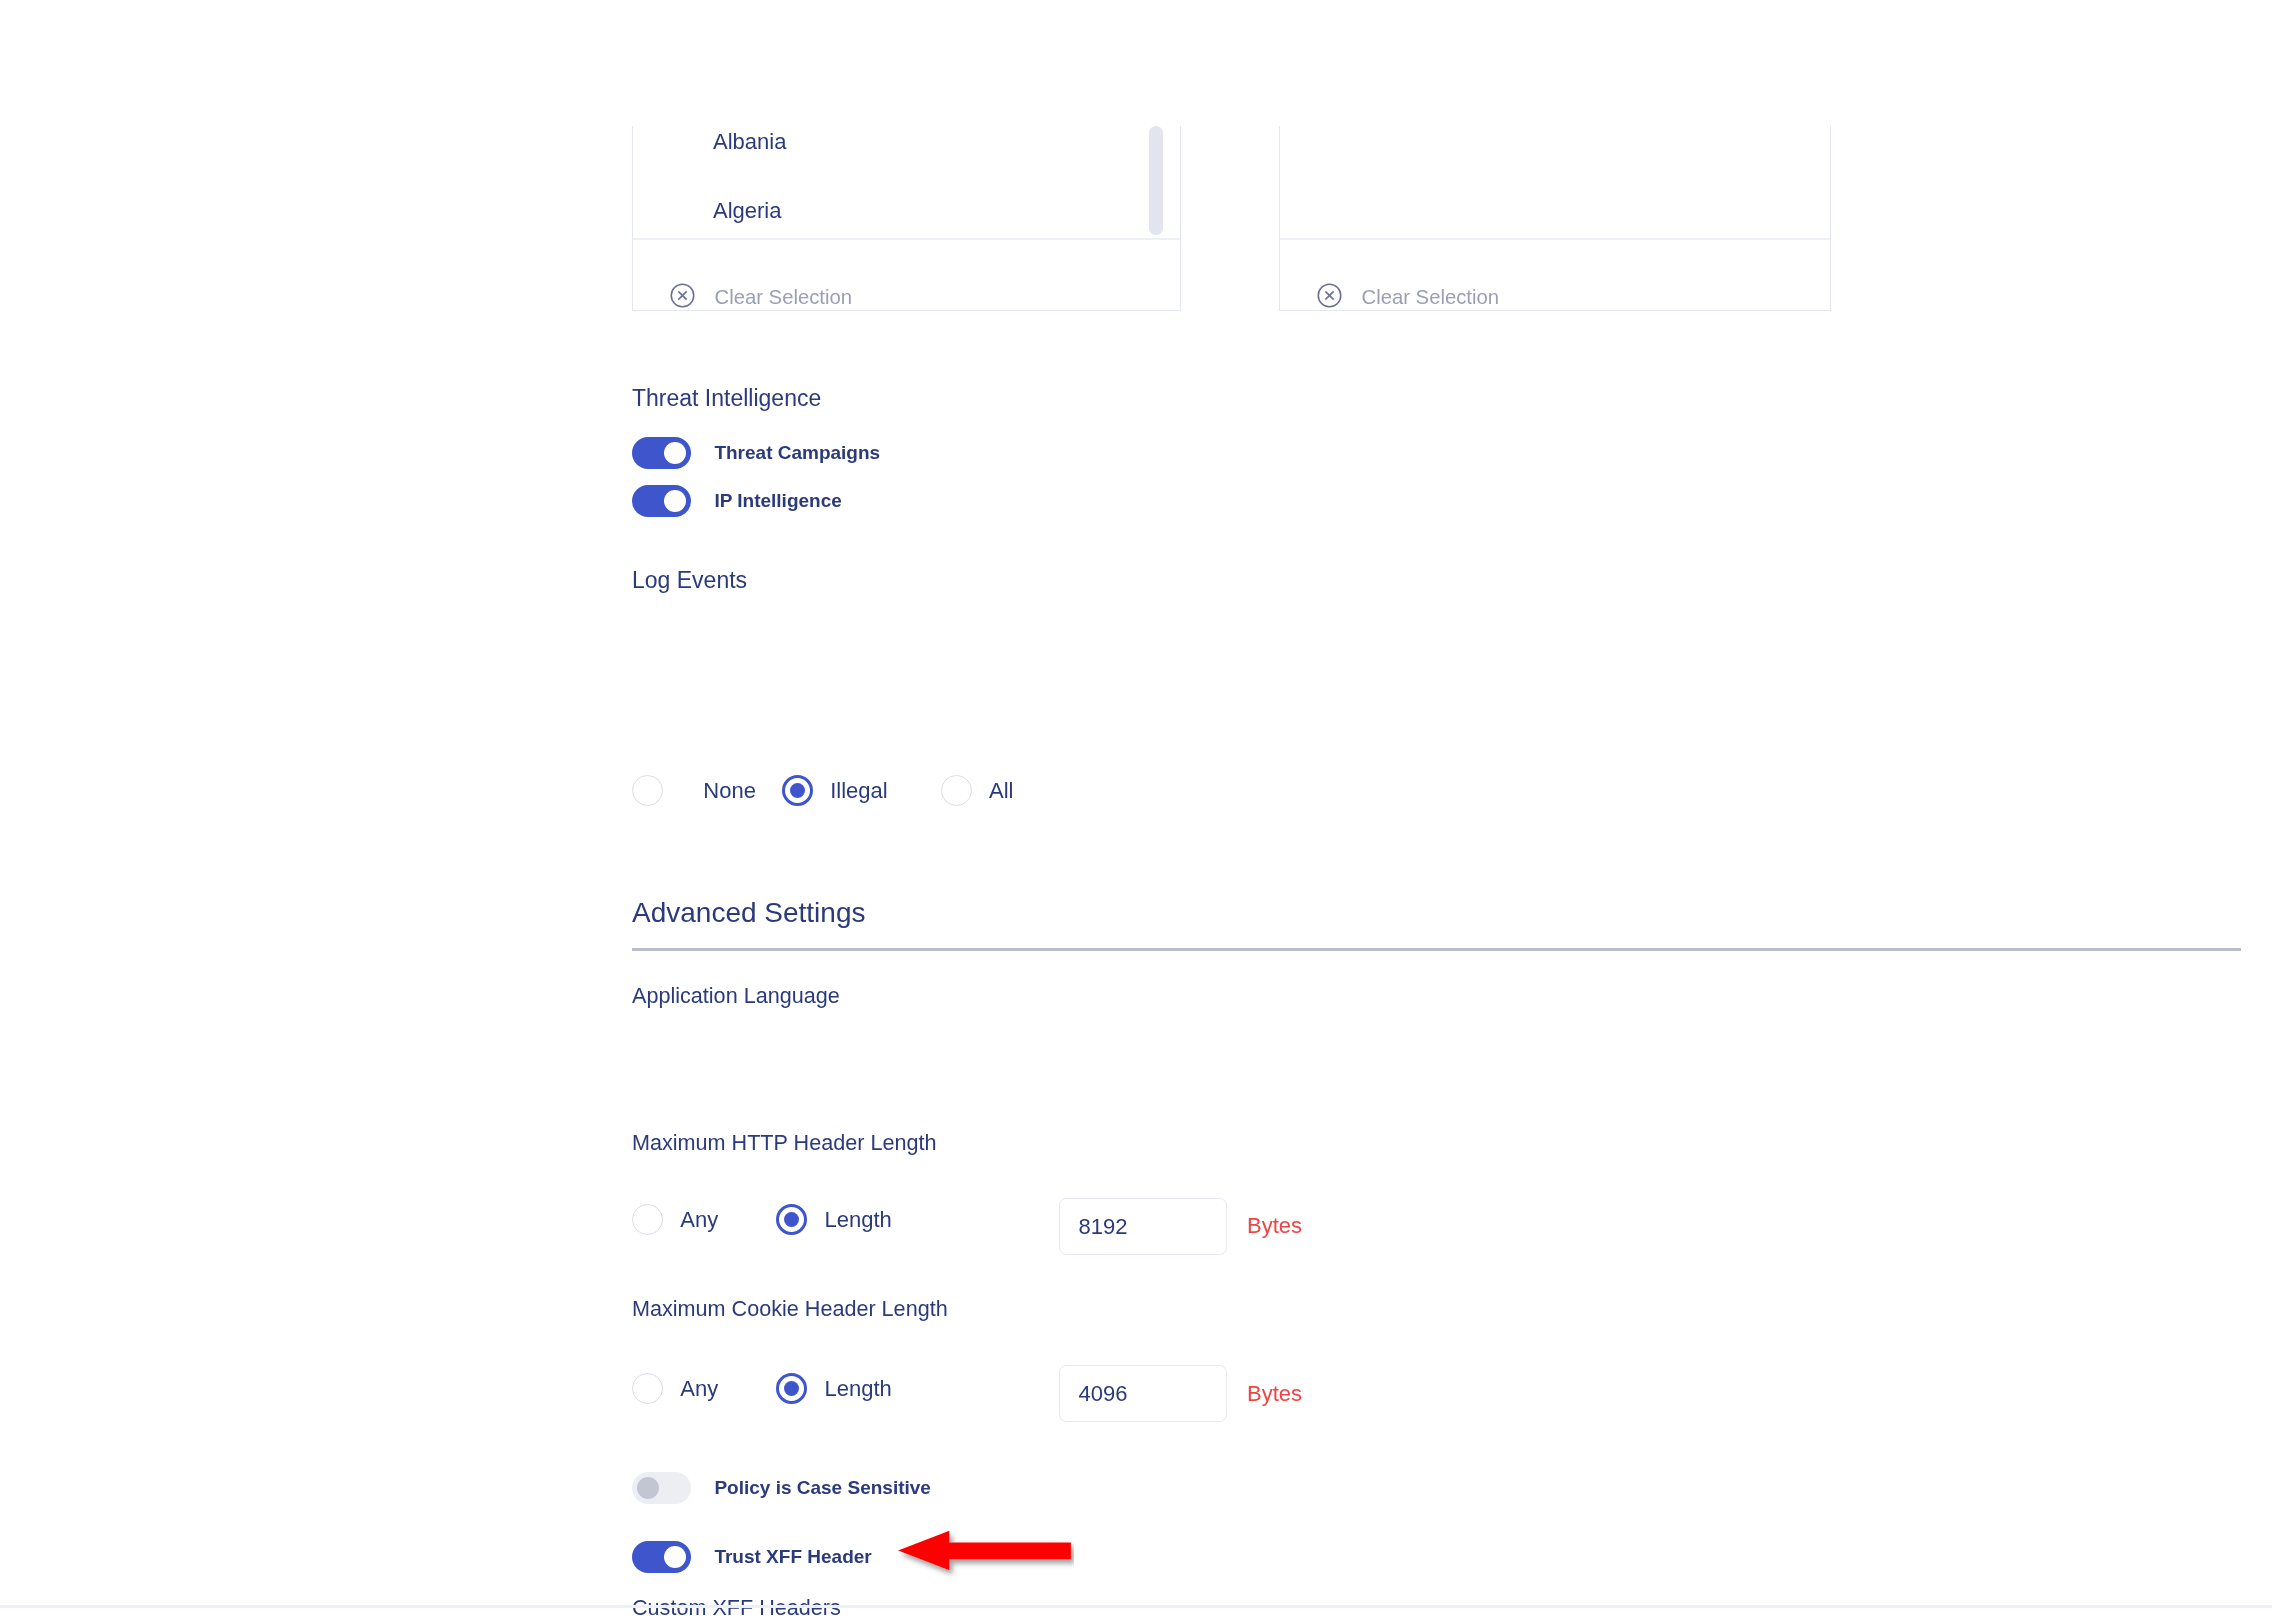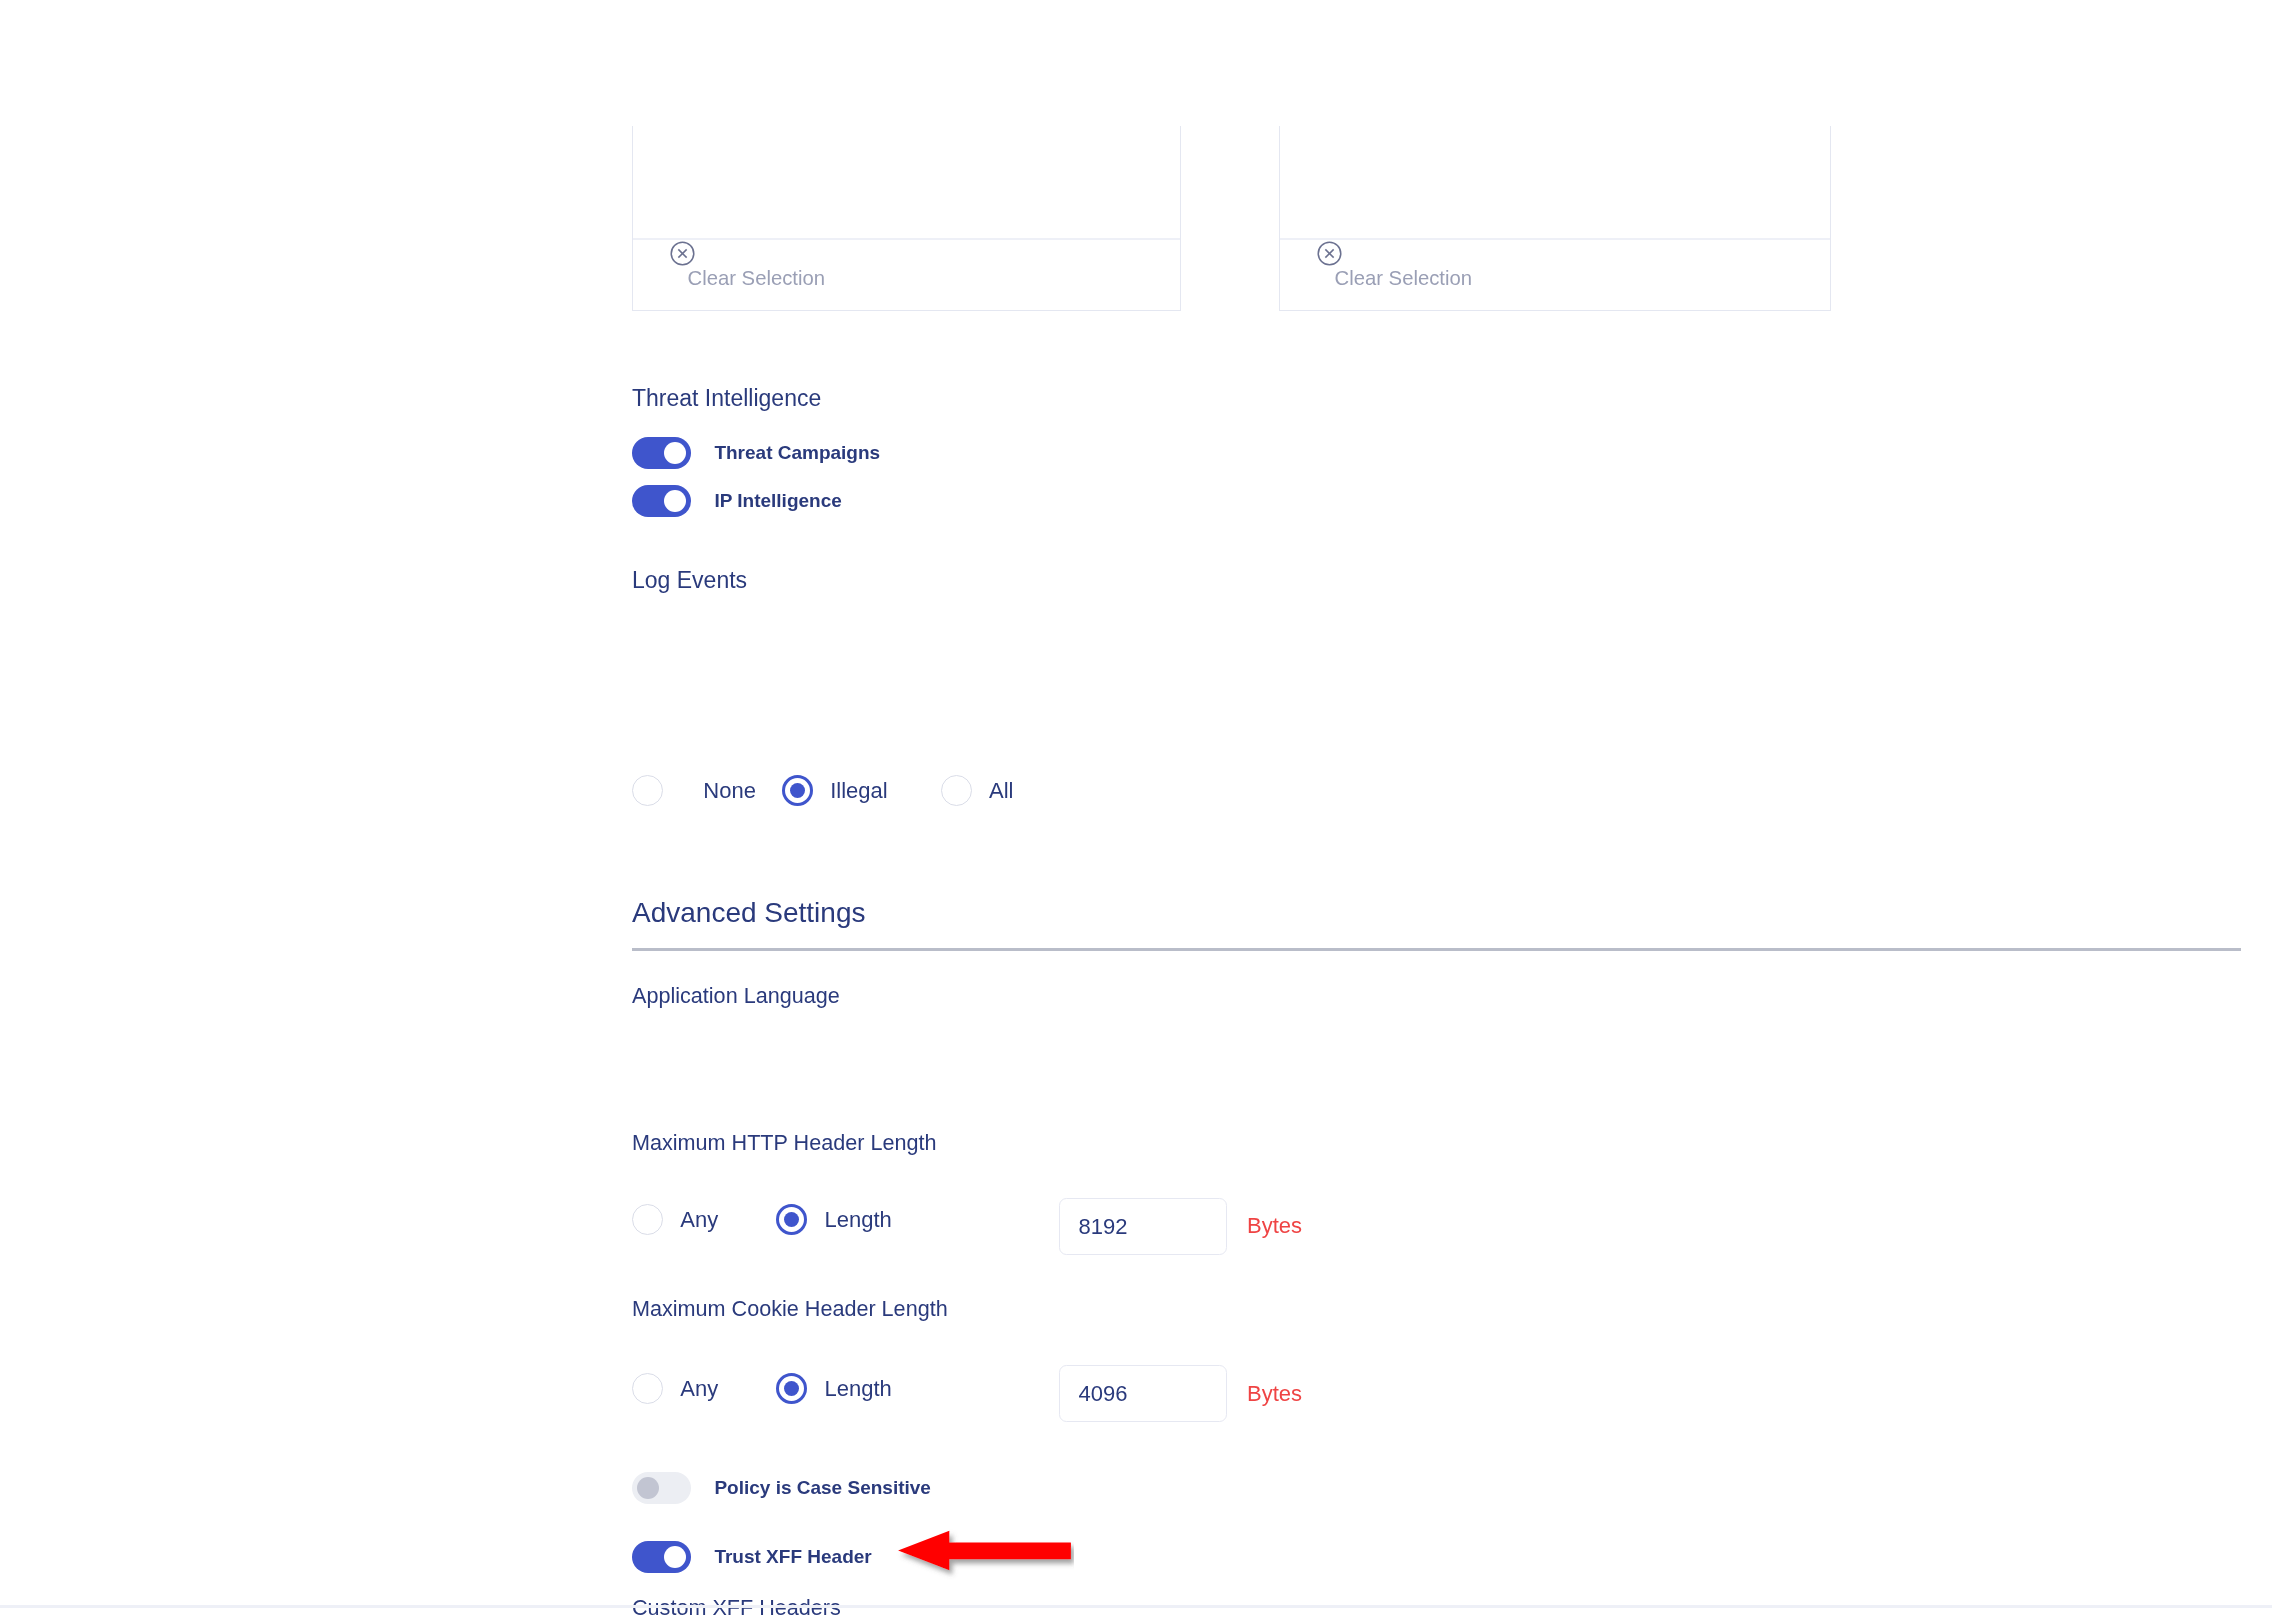--- a/index.html
+++ b/index.html
@@ -107,24 +107,23 @@
     height: 1.8px;
     background: #eef0f7;
   }
 
   .clear-selection {
     position: absolute;
     left: 0; right: 0;
     top: 114px;
     height: 69px;
     display: flex;
-    align-items: flex-start;
+    align-items: flex-end;
     padding-left: 36px;
     cursor: pointer;
-    flex-direction: column;
   }
   .clear-icon {
     width: 27px; height: 27px;
     flex: 0 0 27px;
     display: block;
   }
   .clear-label {
     margin-left: 18.5px;
     font-size: 20.3px;
     color: #9a9fb5;
@@ -288,20 +287,27 @@
 </style>
 </head>
 <body>
 
 <div class="page">
 
 
   <div class="content">
 
     <div class="listbox listbox-left">
+      <div class="listbox-options">
+        <div class="listbox-option opt-0">Albania</div>
+        <div class="listbox-option opt-1">Algeria</div>
+        <div class="listbox-scroll-track">
+          <div class="listbox-scroll-thumb"></div>
+        </div>
+      </div>
       <div class="listbox-sep"></div>
       <div class="clear-selection">
         <svg class="clear-icon" viewBox="0 0 24 24">
           <circle cx="12" cy="12" r="10" fill="none" stroke="#6b7190" stroke-width="1.4"></circle>
           <line x1="8.3" y1="8.3" x2="15.7" y2="15.7" stroke="#6b7190" stroke-width="1.4"></line>
           <line x1="15.7" y1="8.3" x2="8.3" y2="15.7" stroke="#6b7190" stroke-width="1.4"></line>
         </svg>
         <span class="clear-label">Clear Selection</span>
       </div>
     </div>

